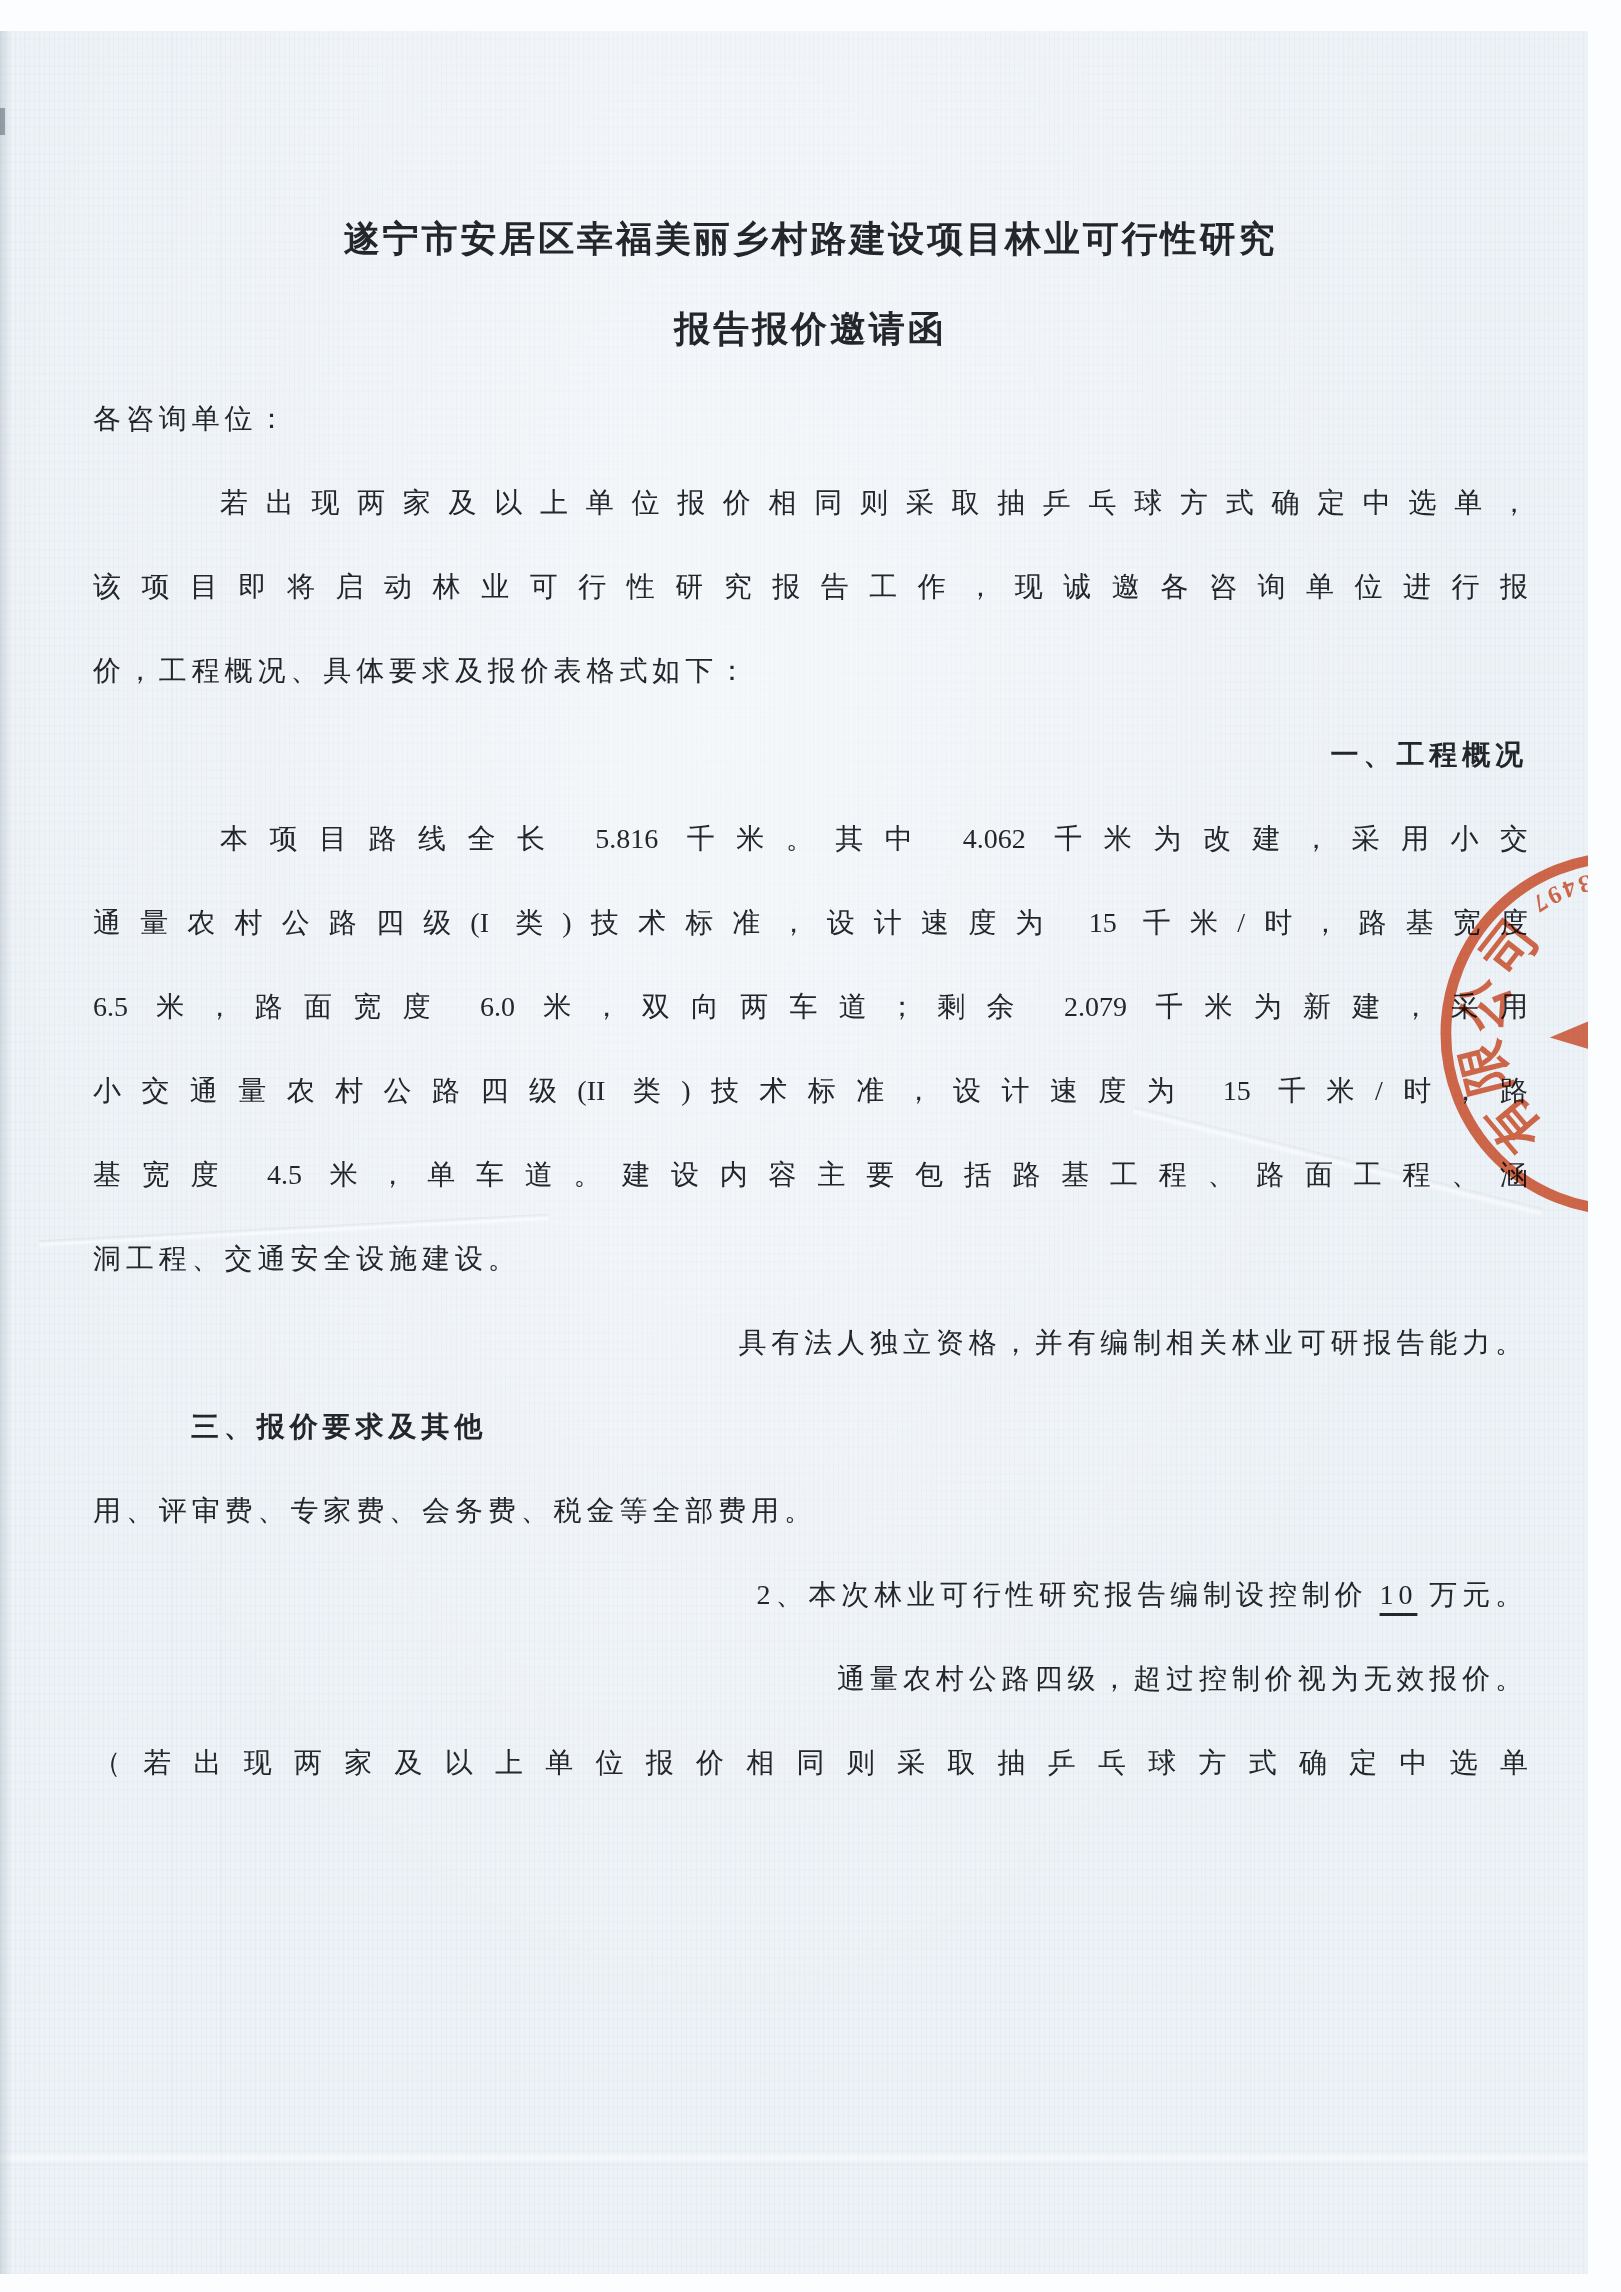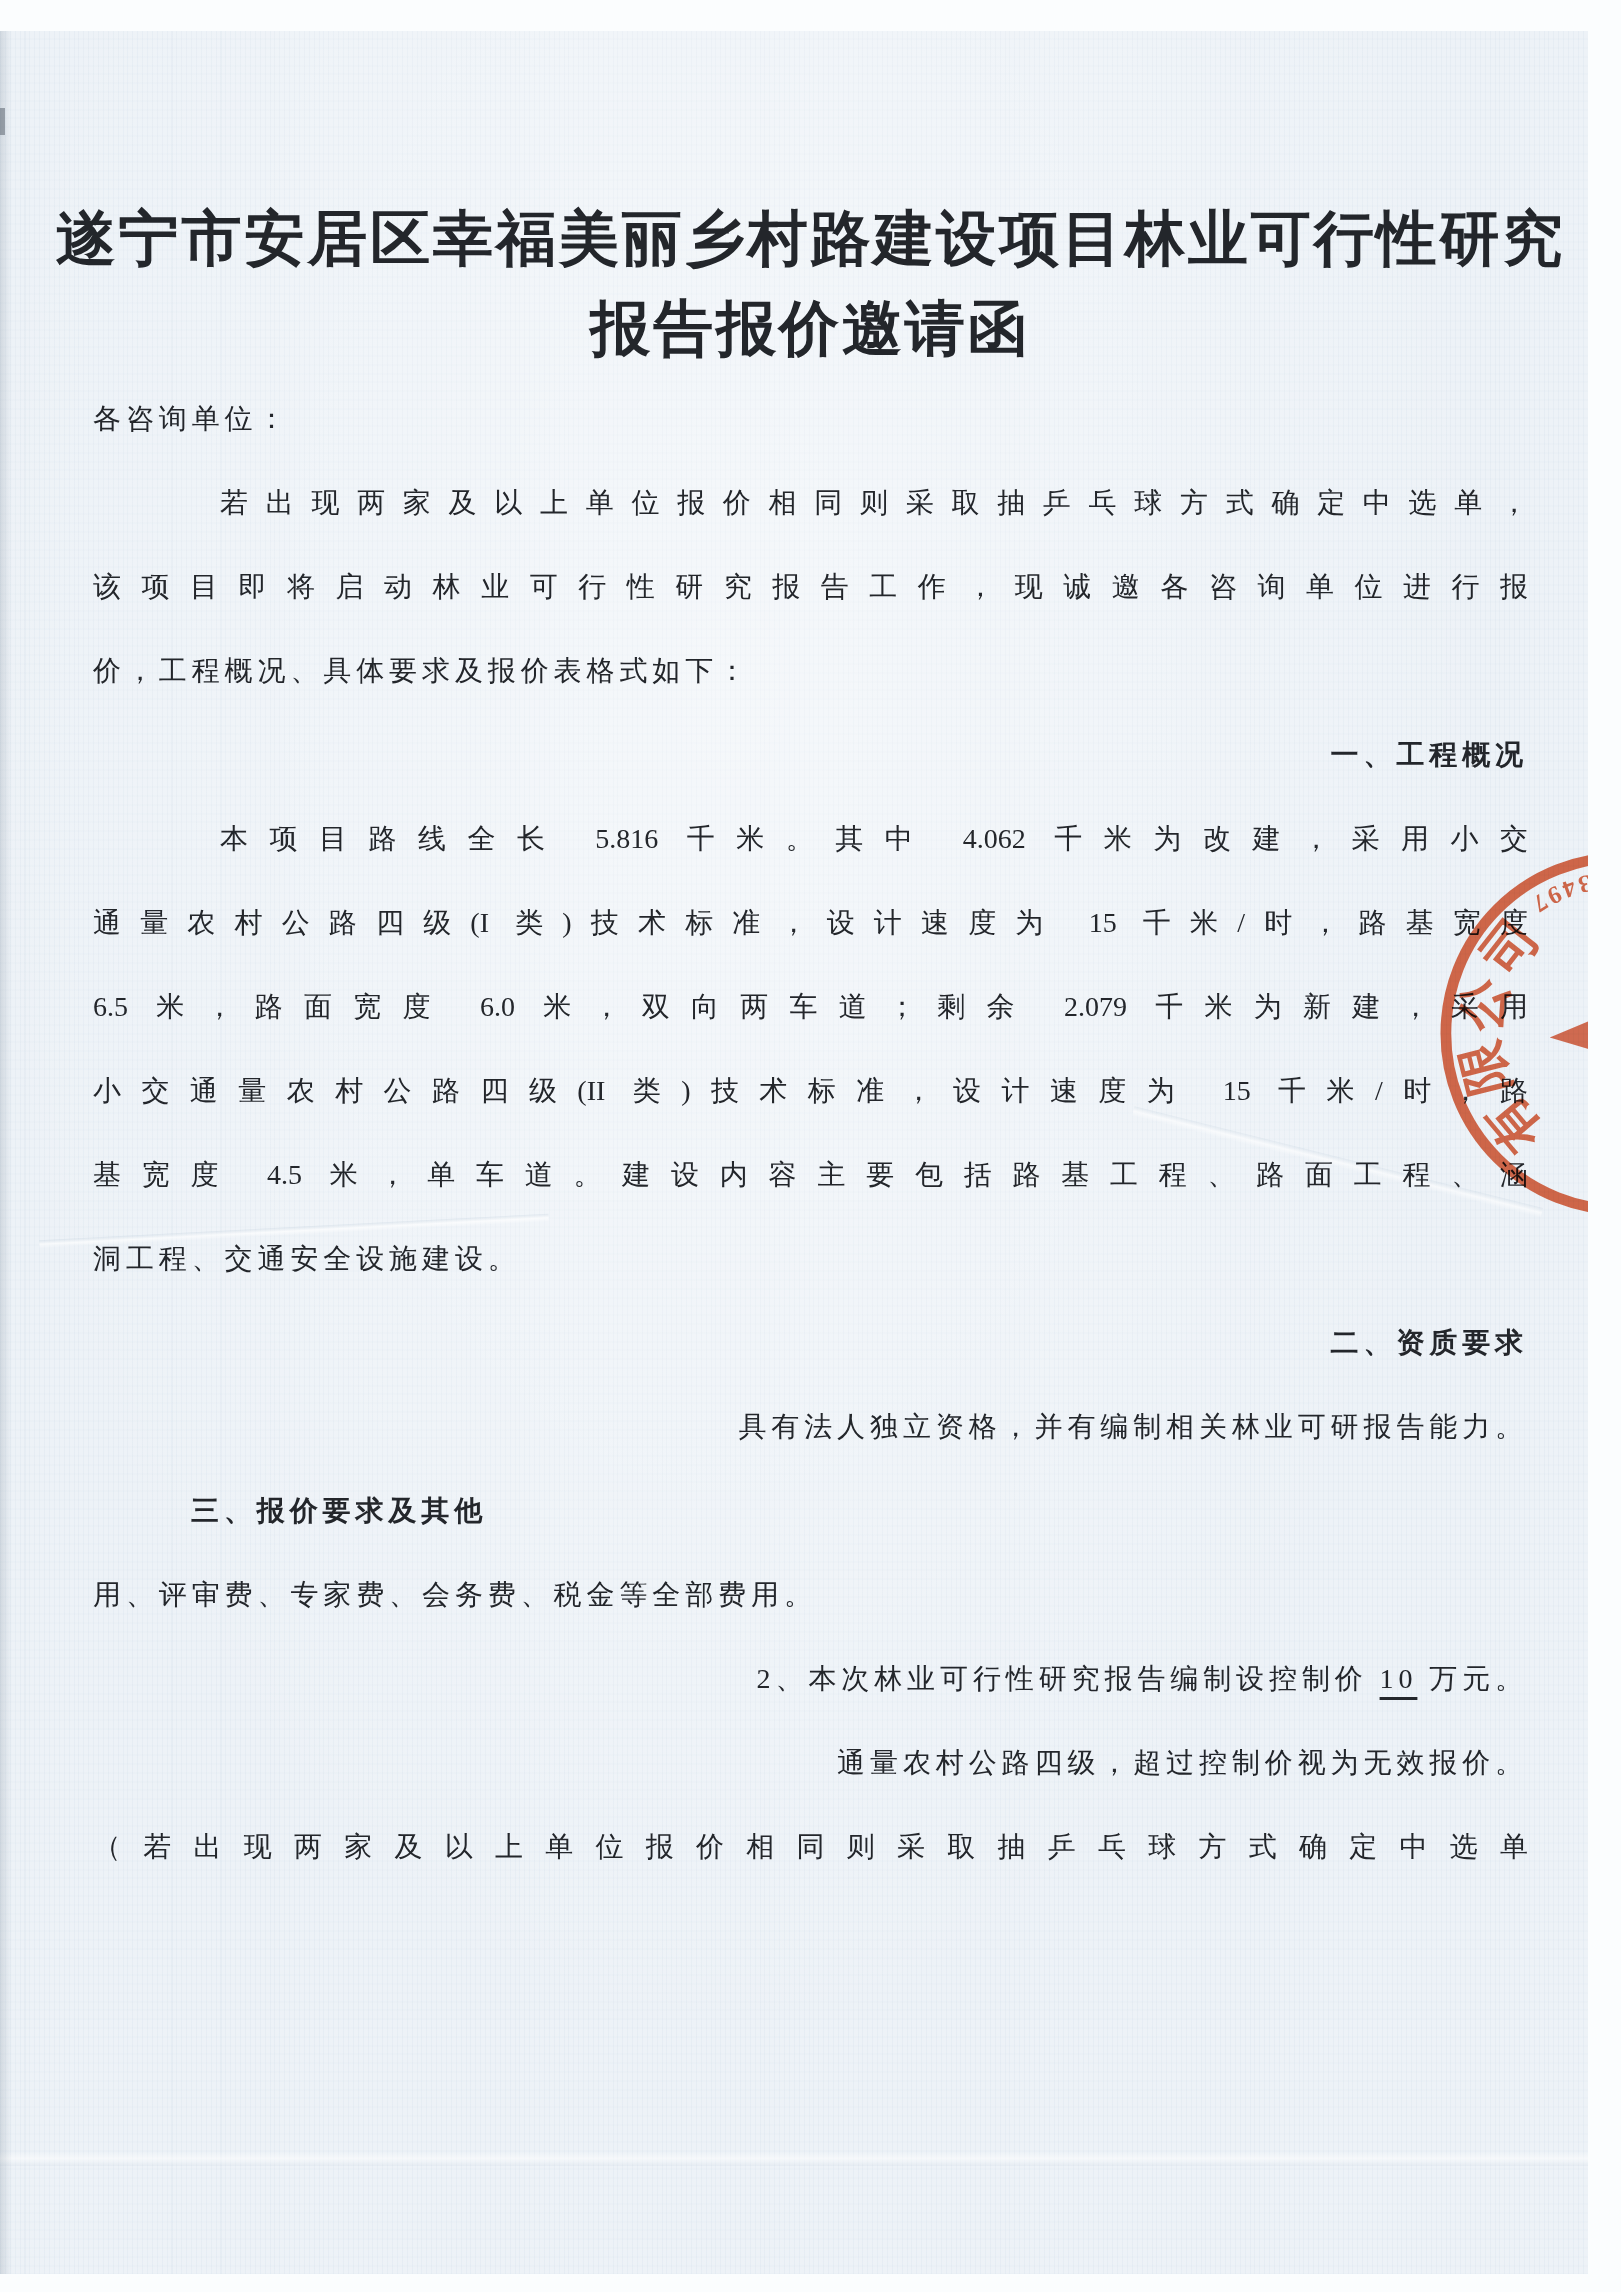--- a/index.html
+++ b/index.html
@@ -25,21 +25,21 @@
   .corner-mark{position:absolute;left:0;top:108px;width:4.9px;height:27.4px;background:#5b6570;opacity:.55;z-index:7;}
   .crease{position:absolute;z-index:1;pointer-events:none;}
   .crease-a{left:39px;top:1227px;width:510px;height:7.8px;transform:rotate(-3deg);
     background:linear-gradient(0deg, rgba(255,255,255,0), rgba(255,255,255,.65), rgba(176,194,210,.25));}
   .crease-b{left:1127px;top:1157px;width:421px;height:9.8px;transform:rotate(14deg);
     background:linear-gradient(0deg, rgba(255,255,255,0), rgba(255,255,255,.6), rgba(176,194,210,.2));}
   .crease-c{left:0px;top:2152px;width:1621px;height:13.7px;
     background:linear-gradient(0deg, rgba(176,194,210,.14), rgba(255,255,255,.55), rgba(176,194,210,0));}
 
   .title-block{position:absolute;top:194px;left:0;width:100%;text-align:center;z-index:2;}
-  .t-line{height:90px;line-height:90px;font-size:60px;font-weight:bold;letter-spacing:2.9px;}
+  .t-line{height:90px;line-height:90px;font-size:36px;font-weight:bold;letter-spacing:2.9px;}
 
   .body-block{position:absolute;top:377px;left:93px;width:1435px;z-index:2;}
   .line{height:84px;line-height:84px;font-size:28px;letter-spacing:4.9px;white-space:nowrap;}
   .line.justify{letter-spacing:0;white-space:normal;text-align:justify;text-align-last:justify;text-justify:inter-character;}
   .line.bold{font-weight:bold;}
   .line.indent-para{padding-left:127px;text-align:right;}
   .line.indent-head{padding-left:98px;}
   .u{text-decoration:underline;text-decoration-thickness:2.9px;text-underline-offset:8.8px;}
 
   .seal-svg{position:absolute;left:1426px;top:828px;z-index:3;mix-blend-mode:multiply;filter:blur(0.4px);}
@@ -63,21 +63,20 @@
       <div class="line justify indent-para">若出现两家及以上单位报价相同则采取抽乒乓球方式确定中选单，</div>
       <div class="line justify">该项目即将启动林业可行性研究报告工作，现诚邀各咨询单位进行报</div>
       <div class="line">价，工程概况、具体要求及报价表格式如下：</div>
       <div class="line bold indent-para">一、工程概况</div>
       <div class="line justify indent-para">本项目路线全长 5.816 千米。其中 4.062 千米为改建，采用小交</div>
       <div class="line justify">通量农村公路四级(I 类)技术标准，设计速度为 15 千米/时，路基宽度</div>
       <div class="line justify">6.5 米，路面宽度 6.0 米，双向两车道；剩余 2.079 千米为新建，采用</div>
       <div class="line justify">小交通量农村公路四级(II 类)技术标准，设计速度为 15 千米/时，路</div>
       <div class="line justify">基宽度 4.5 米，单车道。建设内容主要包括路基工程、路面工程、涵</div>
       <div class="line">洞工程、交通安全设施建设。</div>
-      <div class="line bold indent-para">二、资质要求</div>
       <div class="line indent-para">具有法人独立资格，并有编制相关林业可研报告能力。</div>
       <div class="line bold indent-head">三、报价要求及其他</div>
       <div class="line">用、评审费、专家费、会务费、税金等全部费用。</div>
       <div class="line indent-para"><span>2、本次林业可行性研究报告编制设控制价 </span><span class="u">10</span><span> 万元。</span></div>
       <div class="line indent-para">通量农村公路四级，超过控制价视为无效报价。</div>
       <div class="line justify">（若出现两家及以上单位报价相同则采取抽乒乓球方式确定中选单</div>
     </div>
 
   <svg class="seal-svg" width="402" height="421" viewBox="0 0 410 430" id="seal-svg" aria-hidden="true">
     <g id="seal-group">

